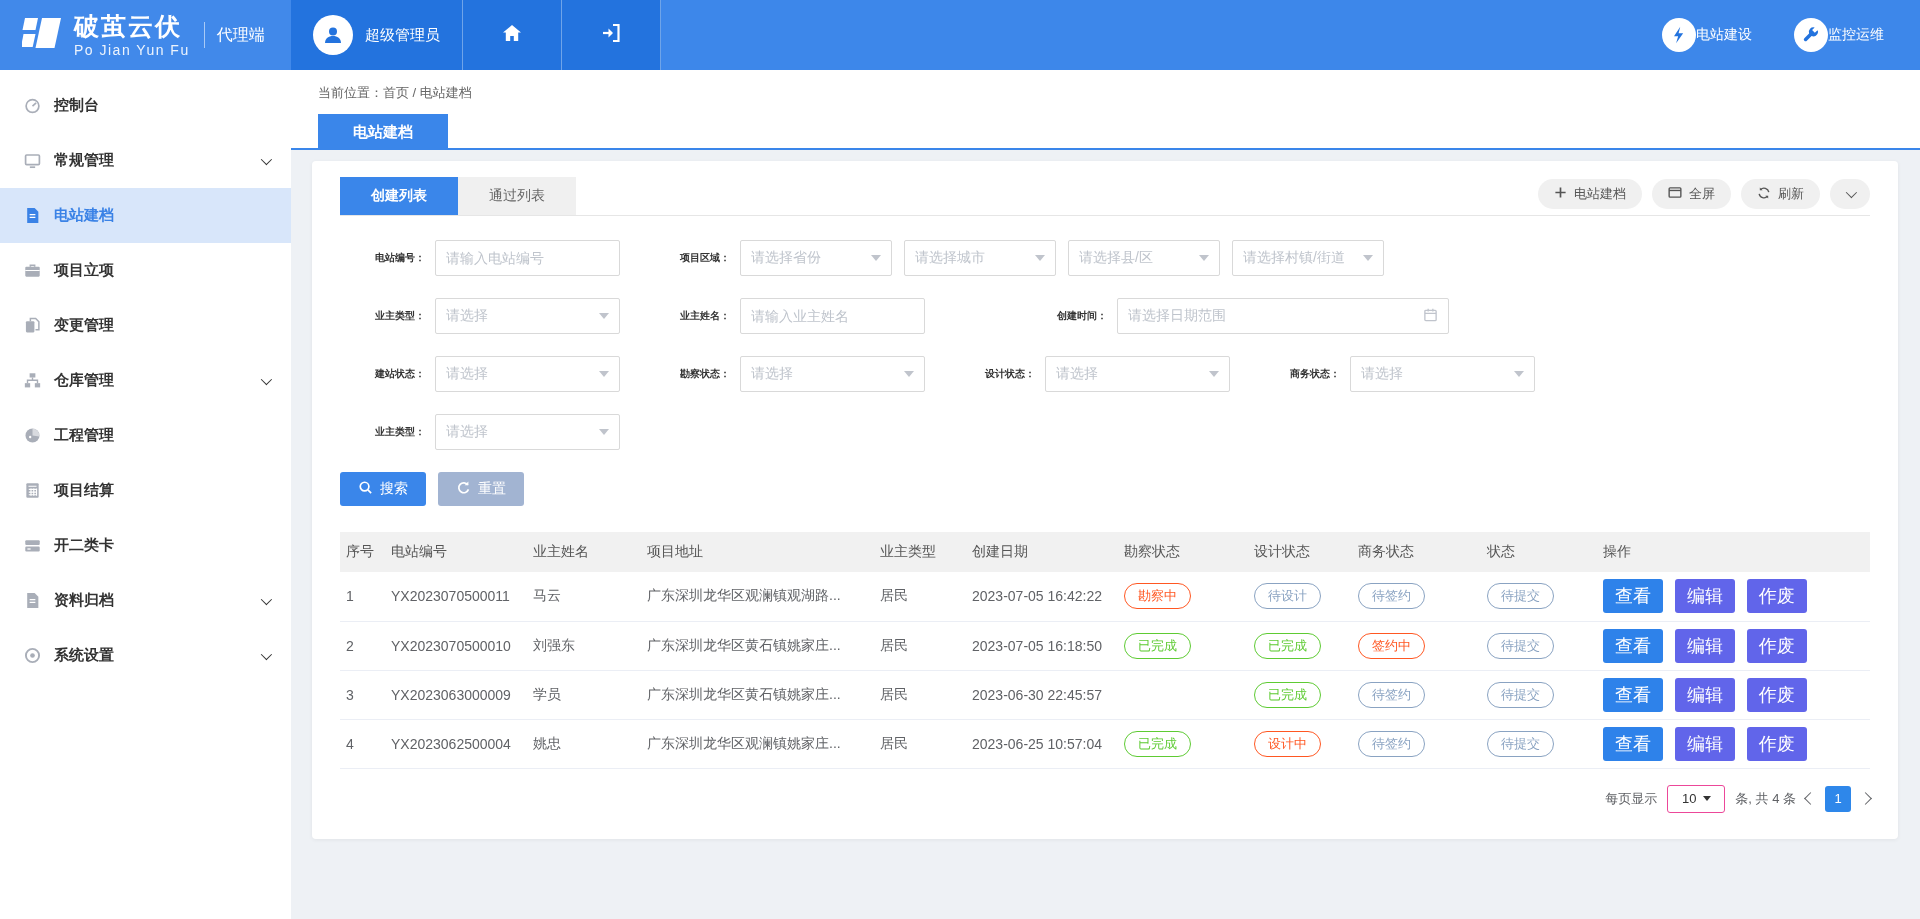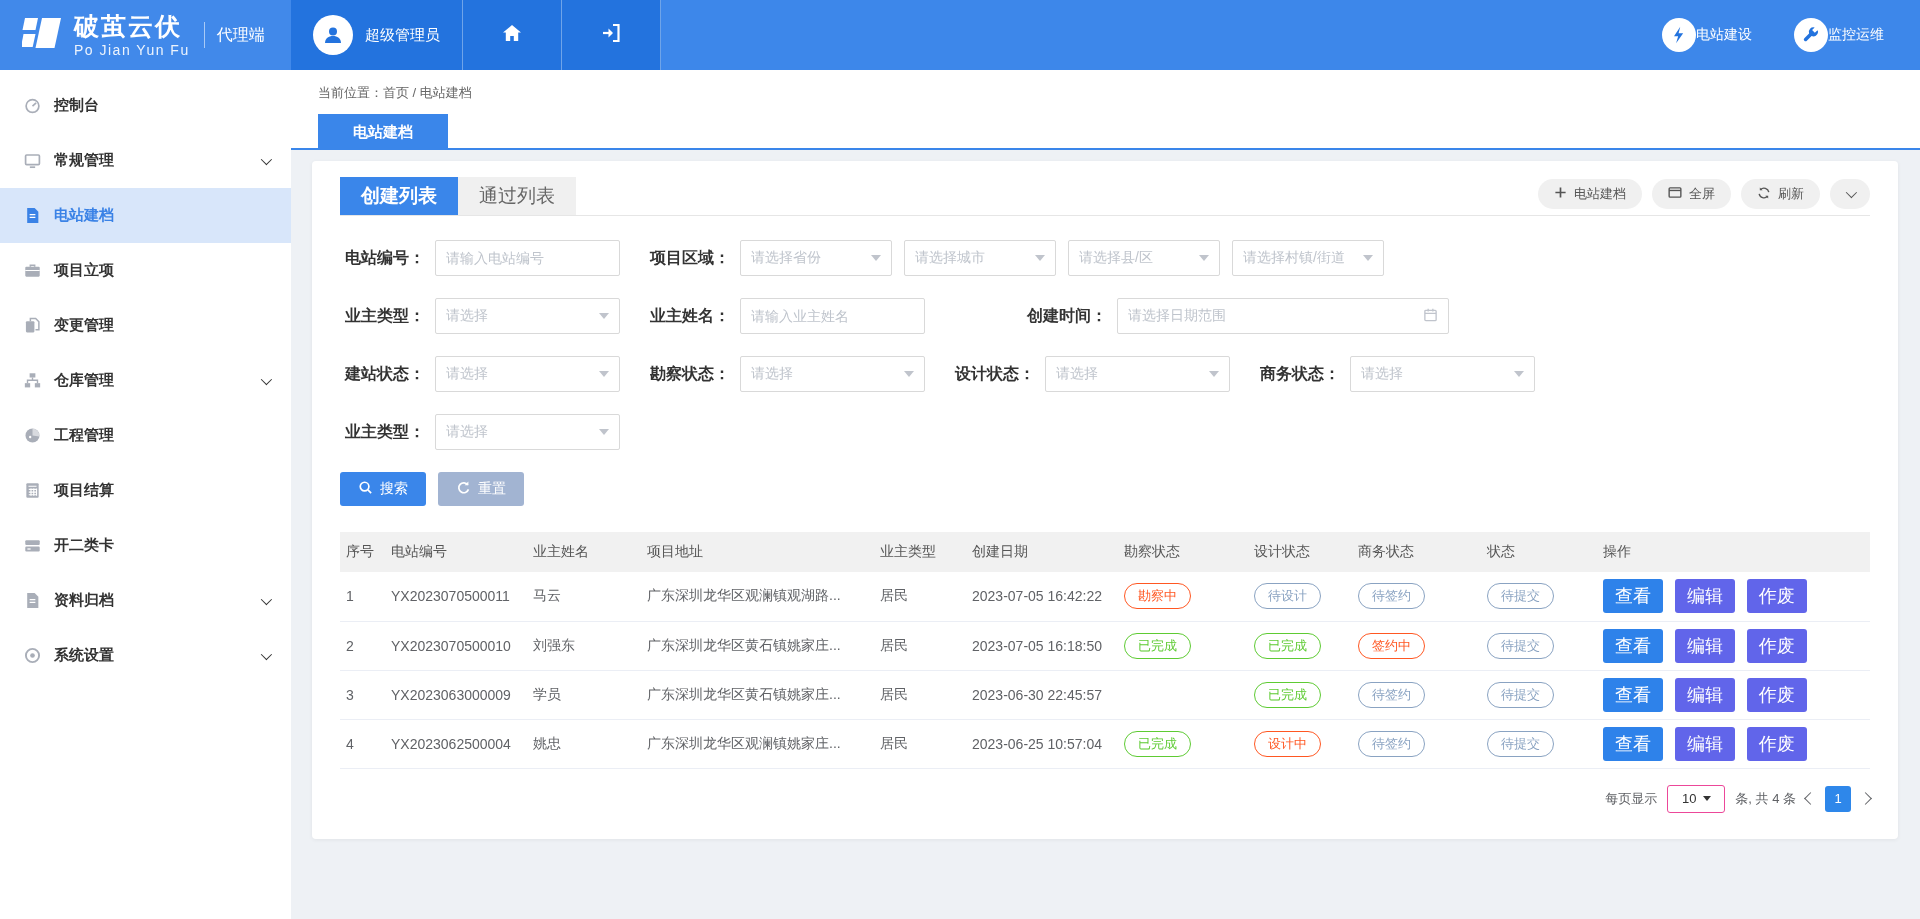--- a/index.html
+++ b/index.html
@@ -38,30 +38,30 @@
   .main { position:absolute; left:291px; top:70px; right:0; bottom:0; background:#eef1f5; }
   .subheader { position:relative; height:80px; background:#fff; }
   .breadcrumb { padding:14px 0 0 27px; font-size:13px; color:#666; }
   .blue-line { position:absolute; left:0; right:0; bottom:0; height:2px; background:#3a86ea; }
   .page-tab { position:absolute; left:27px; bottom:0; width:130px; height:36px; background:#3a86ea; color:#fff; font-size:15px; font-weight:600; display:flex; align-items:center; justify-content:center; cursor:pointer; }
 
   .card { margin:11px 22px 0 21px; height:678px; background:#fff; border-radius:4px; box-shadow:0 1px 4px rgba(0,0,0,.06); padding:16px 28px 0 28px; }
 
   
   .tabs-row { display:flex; align-items:flex-end; border-bottom:1px solid #e6e6e6; }
-  .ptab { height:38px; min-width:118px; padding:0 20px; display:flex; align-items:center; justify-content:center; font-size:19px; cursor:pointer; background:#f0f0f0; color:#666; }
+  .ptab { height:38px; min-width:118px; padding:0 20px; display:flex; align-items:center; justify-content:center; font-size:14px; cursor:pointer; background:#f0f0f0; color:#666; }
   .ptab.active { background:#3a86ea; color:#fff; font-weight:600; }
   .tools { margin-left:auto; display:flex; align-items:center; gap:10px; padding-bottom:6px; }
   .pill { height:30px; padding:0 16px; border-radius:16px; background:#f0f0f0; color:#555; font-size:13px; display:flex; align-items:center; gap:7px; cursor:pointer; }
   .pill .chev-d { width:8px; height:8px; border-right:1.6px solid #555; border-bottom:1.6px solid #555; transform:rotate(45deg) translateY(-2px); }
 
   
   .filters { padding-top:24px; }
   .f-row { display:flex; align-items:center; margin-bottom:22px; }
-  .f-label { width:95px; text-align:right; padding-right:10px; font-size:16px; font-weight:600; color:#333; flex:0 0 95px; }
+  .f-label { width:95px; text-align:right; padding-right:10px; font-size:10px; font-weight:600; color:#333; flex:0 0 95px; }
   .ctrl { height:36px; border:1px solid #d9d9d9; border-radius:2px; background:#fff; display:flex; align-items:center; padding:0 10px; font-size:14px; color:#bfc4cc; }
   .ctrl input { border:none; outline:none; width:100%; font-size:14px; color:#333; font-family:inherit; }
   .ctrl input::placeholder { color:#bfc4cc; }
   .w185 { width:185px; } .w172 { width:152px; margin-right:12px; } .w300 { width:332px; }
   .sel { justify-content:space-between; cursor:pointer; }
   .caret { width:0; height:0; border-left:5px solid transparent; border-right:5px solid transparent; border-top:6px solid #c0c4cc; }
   .gap25 { margin-left:25px; } .gap97 { margin-left:97px; }
 
   .btn-row { display:flex; gap:12px; margin:8px 0 26px 0; }
   .btn { height:34px; padding:0 18px; border-radius:3px; font-size:14px; color:#fff; display:flex; align-items:center; gap:7px; cursor:pointer; border:none; font-family:inherit; }

